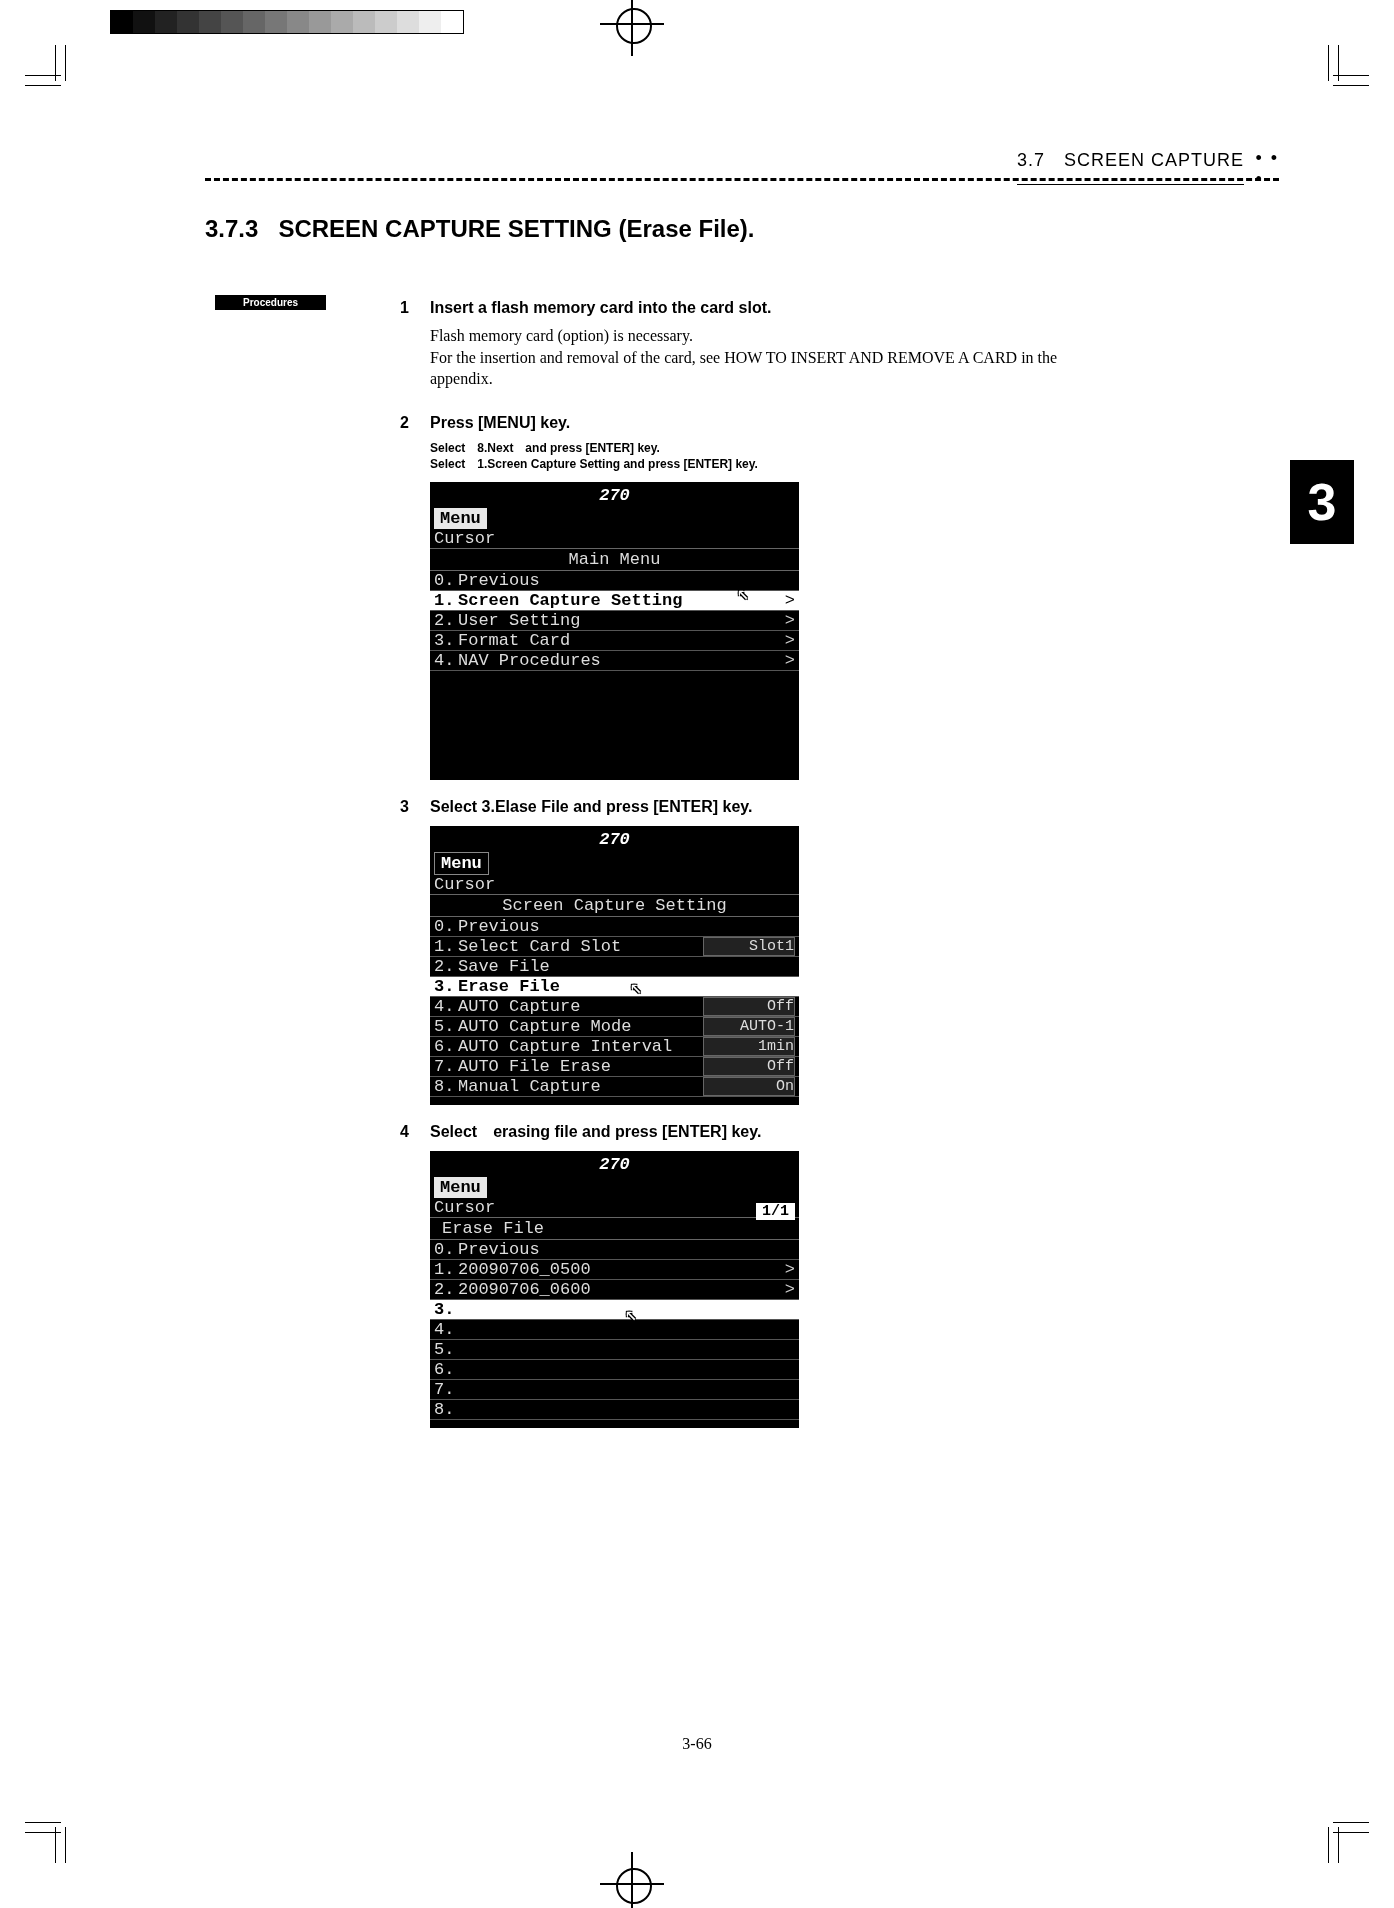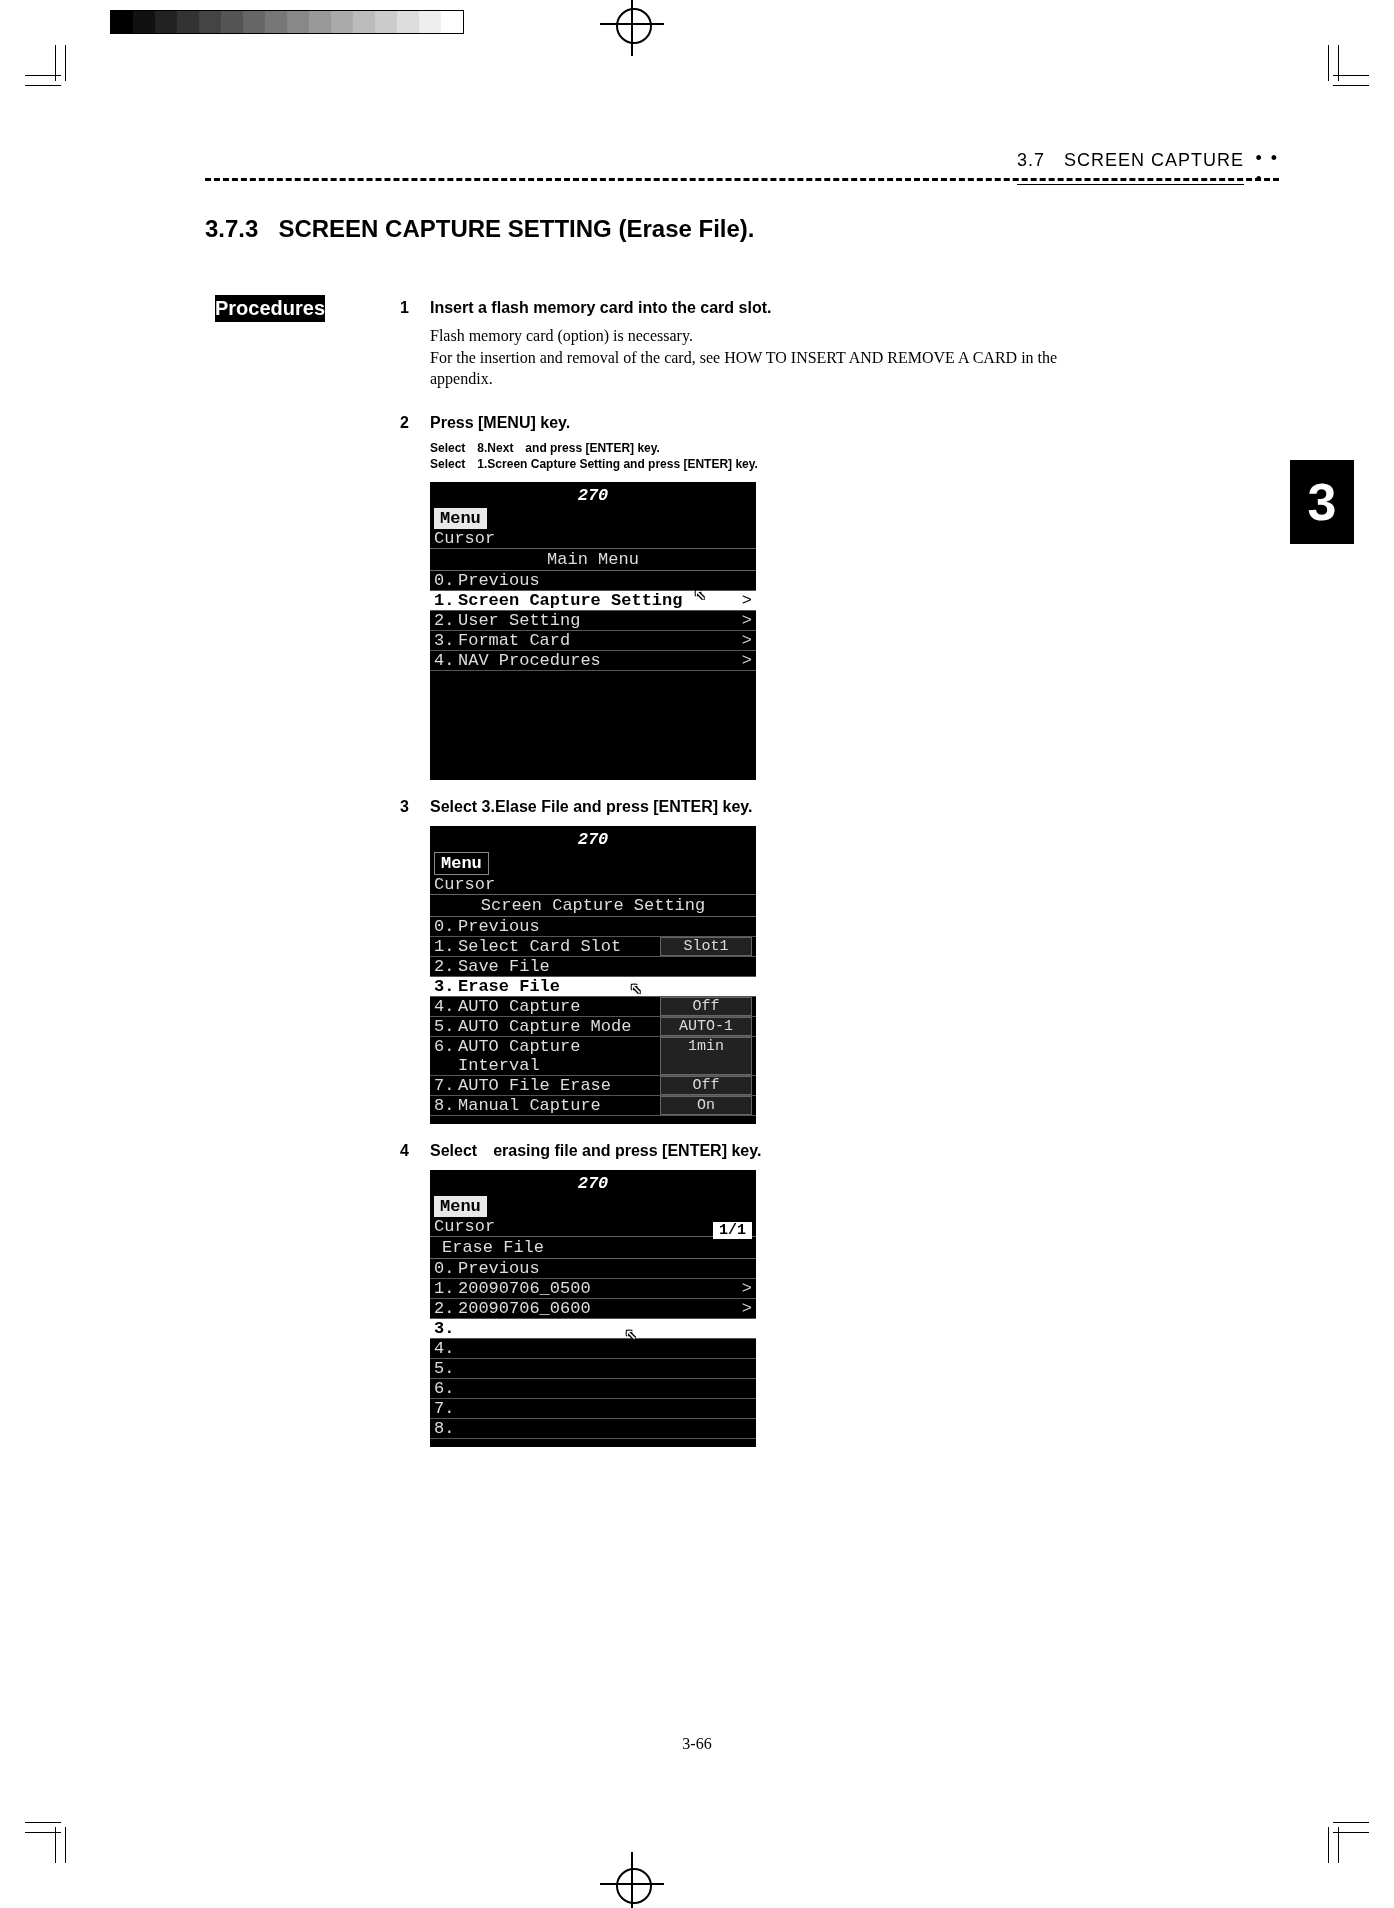--- a/index.html
+++ b/index.html
@@ -73,22 +73,22 @@
     left: 205px; top: 215px;
     font-size: 24px;
     font-weight: bold;
   }
   
   .proc-badge {
     position: absolute;
     left: 215px; top: 295px;
     background: #000; color: #fff;
     font-weight: bold;
-    padding: 2px 0;
-    font-size: 20px;
+    padding: 2px 28px;
+    font-size: 10px;
   }
   
   .steps {
     position: absolute;
     left: 400px; top: 293px;
     width: 720px;
   }
   .step { margin-bottom: 18px; }
   .step .step-line {
     display: flex;
@@ -114,21 +114,21 @@
   .chapter-tab {
     position: absolute;
     right: 40px; top: 460px;
     width: 64px; height: 84px;
     background: #000; color: #fff;
     font-size: 52px; font-weight: bold;
     display: flex; align-items: center; justify-content: center;
   }
   
   .screen {
-    width: 326px; background: #000; color: #fff;
+    width: 369px; background: #000; color: #fff;
     font-family: "Courier New", monospace;
     font-size: 17px;
     margin: 10px 0 18px 30px;
     position: relative;
     padding-bottom: 8px;
   }
   .screen .hdg-row {
     height: 24px; position: relative;
   }
   .screen .hdg {
@@ -149,21 +149,21 @@
     border-top: 1px solid #666; border-bottom: 1px solid #666;
     padding: 1px 4px;
   }
   .screen .row {
     display: flex; border-bottom: 1px solid #555;
     padding: 0 4px;
   }
   .screen .row .idx { width: 24px; color: #ddd; }
   .screen .row .txt { flex: 1; color: #ddd; }
   .screen .row .val {
-    width: 90px; text-align: center;
+    width: 90px; text-align: right;
     background: #222; border: 1px solid #666;
     color: #ddd; margin-left: 4px;
     font-size: 15px;
   }
   .screen .row .gt { width: 18px; text-align: right; color: #ccc; }
   .screen .row.hi { background: #fff; }
   .screen .row.hi .txt, .screen .row.hi .idx { color: #000; font-weight: bold; }
   .screen .row.hi .gt { color: #000; }
   .screen .page-ind {
     position: absolute; top: 52px; right: 4px;

